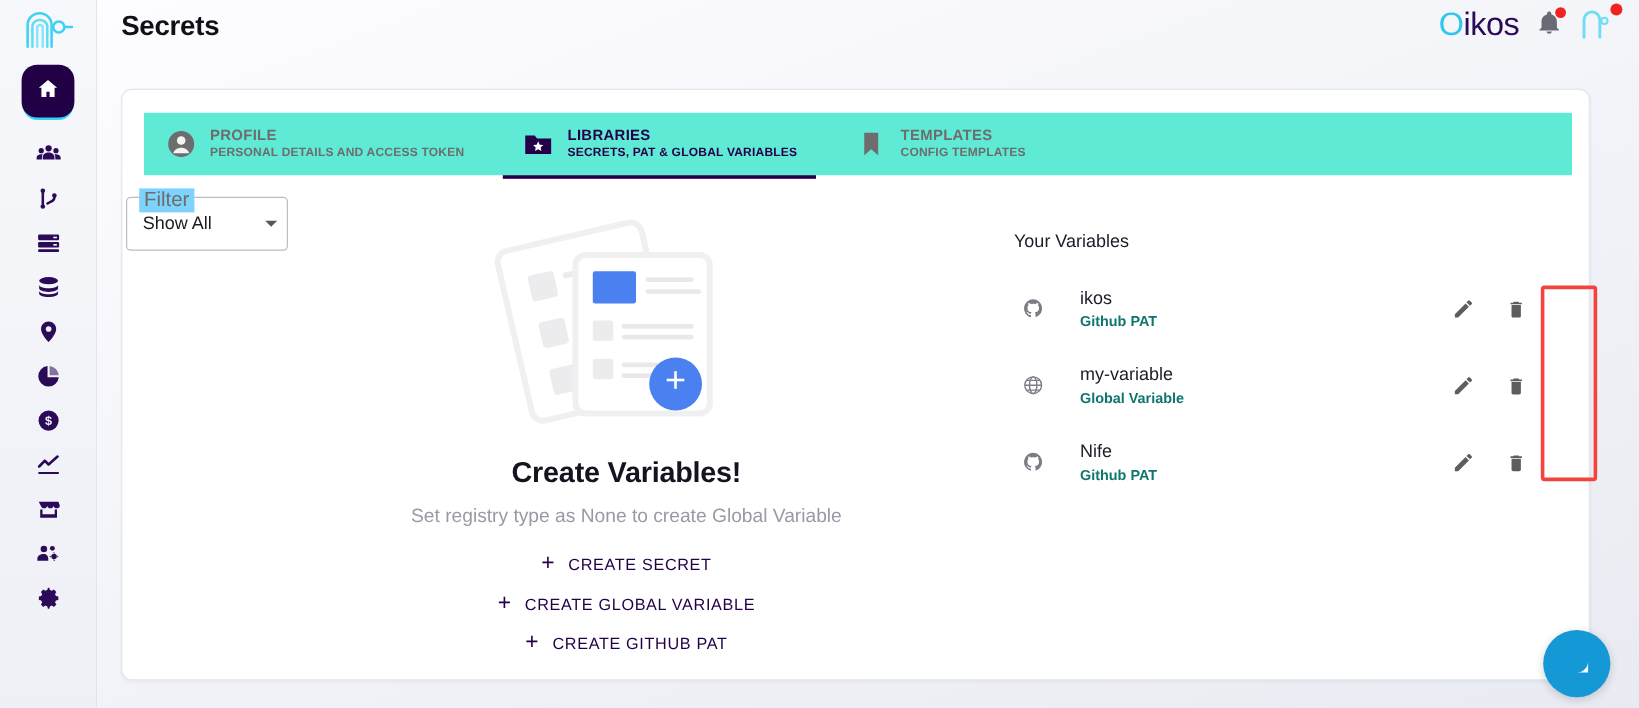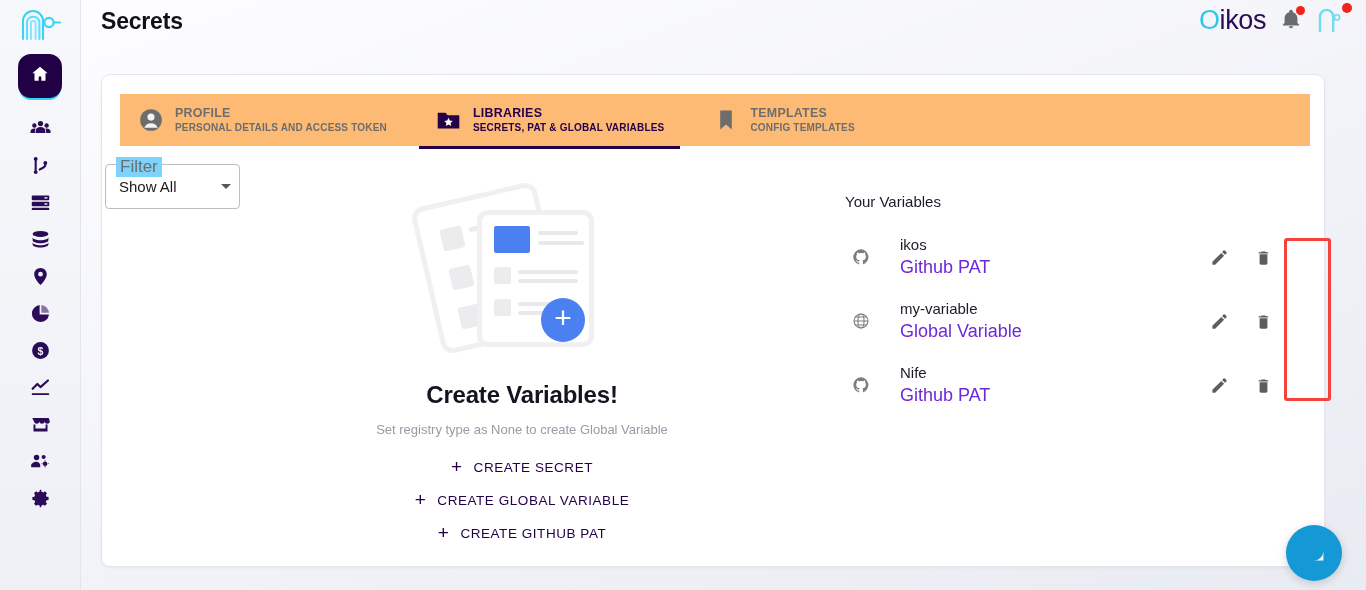--- a/index.html
+++ b/index.html
@@ -78,21 +78,21 @@
     background: #ffffff;
     border: 1px solid #e4e6ee;
     border-radius: 9px;
     box-shadow: 0 1px 3px rgba(40,40,80,.05);
   }
 
   
   .tabbar {
     position: absolute; left: 18px; top: 19px;
     width: 1190px; height: 52px;
-    background: #fdba74;
+    background: #5eead4;
     display: flex; align-items: center;
   }
   .tab {
     display: flex; align-items: center; gap: 11px;
     height: 52px; padding: 0 16px 0 16px;
     position: relative; cursor: pointer;
   }
   .tab .t-ico { width: 27px; height: 27px; display:flex; align-items:center; justify-content:center; color:#6d6d6d; }
   .tab .t-txt { line-height: 1.18; }
   .tab .t-main {
@@ -172,21 +172,21 @@
     width: 44px; height: 44px; border-radius: 50%;
     background: #4a80f0; display: flex; align-items: center; justify-content: center;
     color: #fff; font-size: 30px; line-height: 1; font-weight: 300;
   }
   .plus-badge span { margin-top: -4px; }
   .empty-title {
     font-size: 24px; font-weight: bold; color: #141420;
     margin-top: 16px; letter-spacing: -.2px;
   }
   .empty-sub {
-    font-size: 13px; color: #9a9aa6; margin-top: 13px;
+    font-size: 16px; color: #9a9aa6; margin-top: 13px;
   }
   .create-btn {
     display: flex; align-items: center; justify-content: center;
     gap: 11px; margin-top: 22px; cursor: pointer;
     font-size: 13.5px; font-weight: 500; color: #240048;
     letter-spacing: .55px;
   }
   .create-btn .pl { font-size: 19px; font-weight: 400; line-height: 1; margin-top: -2px; }
 
   
@@ -200,21 +200,21 @@
   .var-row {
     display: flex; align-items: center;
     height: 64px; margin-top: 0;
   }
   .var-ico {
     width: 30px; display: flex; align-items: center; justify-content: center;
     color: #7c7c86; margin-left: 21px;
   }
   .var-text { margin-left: 24px; flex: 1 1 auto; }
   .var-name { font-size: 15px; color: #1c1c28; }
-  .var-type { font-size: 18px; font-weight: normal; color: #6d28d9; margin-top: 4px; }
+  .var-type { font-size: 12px; font-weight: bold; color: #0f766e; margin-top: 4px; }
   .var-actions { display: flex; align-items: center; gap: 22px; margin-right: 21px; }
   .icon-btn {
     width: 22px; height: 22px; display: flex; align-items: center; justify-content: center;
     color: #5d5d5d; cursor: pointer;
   }
 
   
   .annot {
     position: absolute; left: 1182px; top: 163px;
     width: 47px; height: 163px;

